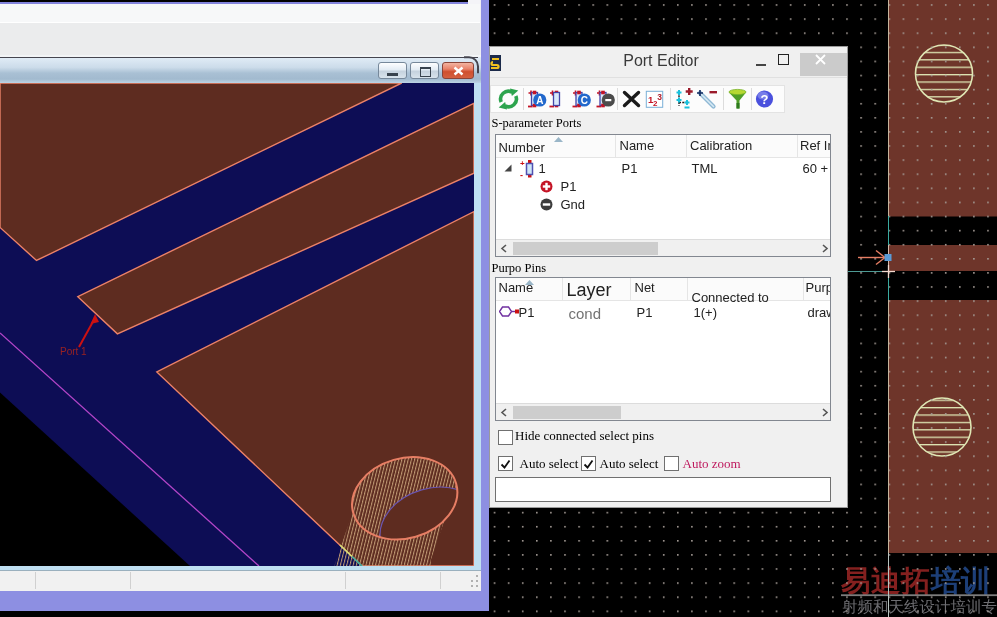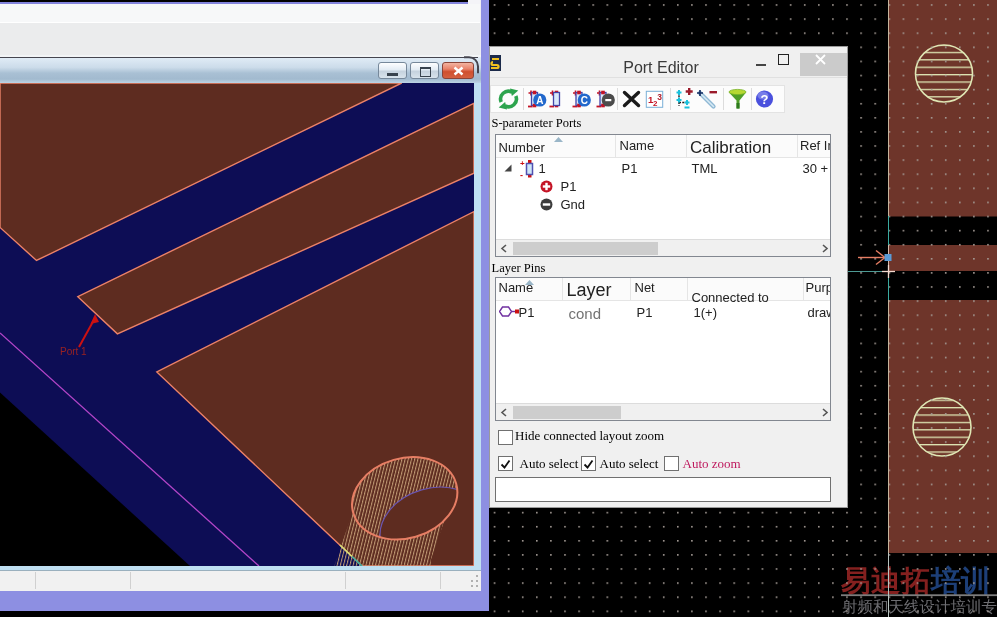--- a/index.html
+++ b/index.html
@@ -152,21 +152,21 @@
 
   <div class="abs" id="dlg" style="left:488.5px;top:46px;width:359px;height:462px;background:#f0f0f0;border:1px solid #9a9a9a;box-sizing:border-box;">
 
     <div class="abs" style="left:0;top:0;width:357px;height:30px;background:#f0f0f0;border-bottom:1px solid #e0e0e0;"></div>
     <div class="abs" style="left:310px;top:5.5px;width:47px;height:23px;background:#cbcbcb;"></div>
     <div class="abs" style="left:0;top:8px;width:11px;height:16px;background:#1b2a4a;">
       <svg width="11" height="16" viewBox="0 0 11 16">
           <path d="M2 4 h7 M3 7 c-2 0 -2 3 0 3 h4 c2 0 2 3 0 3 h-6" stroke="#f0c020" stroke-width="2.2" fill="none"></path>
         </svg>
     </div>
-    <div class="abs" style="left:0;top:12px;width:343px;height:18px;text-align:center;font-size:16px;color:#3a3a3a;">Port Editor</div>
+    <div class="abs" style="left:0;top:5px;width:343px;height:18px;text-align:center;font-size:16px;color:#3a3a3a;">Port Editor</div>
 
     <div class="abs" style="left:266px;top:17px;width:10px;height:2px;background:#444;"></div>
     <div class="abs" style="left:288px;top:7px;width:11px;height:11px;border:1.5px solid #222;box-sizing:border-box;"></div>
     <svg class="abs" style="left:324px;top:6px" width="13" height="13" viewBox="0 0 13 13">
         <path d="M2 2 L11 11 M11 2 L2 11" stroke="#ffffff" stroke-width="1.8"></path>
       </svg>
 
     <div class="abs" style="left:0;top:38.4px;width:295px;height:28px;background:#fcfcfc;border:1px solid #e3e3e3;box-sizing:border-box;"></div>
 
     <div class="abs" style="left:33.5px;top:41px;width:1px;height:22px;background:#dcdcdc;"></div>
@@ -264,42 +264,42 @@
 
     <div class="abs" style="left:2px;top:68.5px;font-family:'Liberation Serif',serif;font-size:12.5px;color:#000;">S-parameter Ports</div>
     <div class="abs" style="left:5px;top:87px;width:336px;height:123px;background:#fff;border:1px solid #828790;box-sizing:border-box;overflow:hidden;">
       
       <div class="abs" style="left:0;top:0;width:334px;height:22px;background:#fbfbfb;border-bottom:1px solid #e5e5e5;"></div>
       <div class="abs" style="left:119.5px;top:0;width:1px;height:22px;background:#e5e5e5;"></div>
       <div class="abs" style="left:190px;top:0;width:1px;height:22px;background:#e5e5e5;"></div>
       <div class="abs" style="left:301.5px;top:0;width:1px;height:22px;background:#e5e5e5;"></div>
       <div class="abs" style="left:3px;top:5px;font-size:13px;color:#222;">Number</div>
       <div class="abs" style="left:124px;top:2.5px;font-size:13px;color:#222;">Name</div>
-      <div class="abs" style="left:194.5px;top:2.5px;font-size:17px;color:#222;">Calibration</div>
+      <div class="abs" style="left:194.5px;top:2.5px;font-size:13px;color:#222;">Calibration</div>
       <div class="abs" style="left:304.5px;top:2.5px;font-size:13px;color:#222;white-space:nowrap;">Ref Im</div>
       <svg class="abs" style="left:58px;top:2px" width="9" height="5" viewBox="0 0 9 5">
           <polygon points="4.5,0 9,5 0,5" fill="#9ab6c8"></polygon>
         </svg>
       
       <svg class="abs" style="left:6px;top:28px" width="12" height="10" viewBox="0 0 12 10">
           <polygon points="2.5,8.5 9.5,8.5 9.5,1.5" fill="#444"></polygon>
         </svg>
       
       <g></g>
       <svg class="abs" style="left:24px;top:24px" width="16" height="20" viewBox="0 0 16 20">
         <text x="0" y="7" font-size="8" fill="#cc1111" font-weight="bold">+</text>
         <rect x="8" y="1" width="3.5" height="3.5" fill="#cc1111"></rect>
         <rect x="8" y="15" width="3.5" height="3.5" fill="#cc1111"></rect>
         <text x="0" y="19" font-size="9" fill="#cc1111" font-weight="bold">-</text>
         <rect x="6.5" y="4.5" width="6" height="11" fill="#cfe6f8" stroke="#5050b0" stroke-width="1.5"></rect>
       </svg>
       <div class="abs" style="left:43px;top:26px;font-size:13px;color:#222;">1</div>
       <div class="abs" style="left:126px;top:26px;font-size:13px;color:#222;">P1</div>
       <div class="abs" style="left:196px;top:26px;font-size:13px;color:#222;">TML</div>
-      <div class="abs" style="left:307px;top:26px;font-size:13px;color:#222;white-space:nowrap;">30 +</div>
+      <div class="abs" style="left:307px;top:26px;font-size:13px;color:#222;white-space:nowrap;">60 +</div>
       <svg class="abs" style="left:44px;top:45px" width="13" height="13" viewBox="0 0 13 13">
         <circle cx="6.5" cy="6.5" r="6" fill="#c41325"></circle>
         <rect x="2.8" y="5.3" width="7.4" height="2.4" fill="#fff"></rect>
         <rect x="5.3" y="2.8" width="2.4" height="7.4" fill="#fff"></rect>
       </svg>
       <div class="abs" style="left:65px;top:44px;font-size:13px;color:#222;">P1</div>
       <svg class="abs" style="left:44px;top:63px" width="13" height="13" viewBox="0 0 13 13">
         <circle cx="6.5" cy="6.5" r="6" fill="#3c3c3c"></circle>
         <rect x="2.8" y="5.3" width="7.4" height="2.4" fill="#fff"></rect>
       </svg>
@@ -309,21 +309,21 @@
         <div class="abs" style="left:17.5px;top:2px;width:145px;height:13px;background:#cdcdcd;"></div>
         <svg class="abs" style="left:4px;top:4px" width="8" height="9" viewBox="0 0 8 9">
             <path d="M6 1 L2 4.5 L6 8" stroke="#555" stroke-width="1.6" fill="none"></path>
           </svg>
         <svg class="abs" style="left:325px;top:4px" width="8" height="9" viewBox="0 0 8 9">
             <path d="M2 1 L6 4.5 L2 8" stroke="#555" stroke-width="1.6" fill="none"></path>
           </svg>
       </div>
     </div>
 
-    <div class="abs" style="left:2px;top:213.5px;font-family:'Liberation Serif',serif;font-size:12.5px;color:#000;">Layer Pins</div>
+    <div class="abs" style="left:2px;top:213.5px;font-family:'Liberation Serif',serif;font-size:12.5px;color:#000;">Purpo Pins</div>
     <div class="abs" style="left:5px;top:229.5px;width:336px;height:144px;background:#fff;border:1px solid #828790;box-sizing:border-box;overflow:hidden;">
       <div class="abs" style="left:0;top:0;width:334px;height:22px;background:#fbfbfb;border-bottom:1px solid #e5e5e5;"></div>
       <div class="abs" style="left:66.5px;top:0;width:1px;height:22px;background:#e5e5e5;"></div>
       <div class="abs" style="left:134px;top:0;width:1px;height:22px;background:#e5e5e5;"></div>
       <div class="abs" style="left:191px;top:0;width:1px;height:22px;background:#e5e5e5;"></div>
       <div class="abs" style="left:307px;top:0;width:1px;height:22px;background:#e5e5e5;"></div>
       <div class="abs" style="left:3px;top:2.5px;font-size:13px;color:#222;">Name</div>
       <div class="abs" style="left:71px;top:2.5px;font-size:18px;color:#222;">Layer</div>
       <div class="abs" style="left:139px;top:2.5px;font-size:13px;color:#222;">Net</div>
       <div class="abs" style="left:196px;top:12px;font-size:13px;color:#222;">Connected to</div>
@@ -348,21 +348,21 @@
         <svg class="abs" style="left:4px;top:4px" width="8" height="9" viewBox="0 0 8 9">
             <path d="M6 1 L2 4.5 L6 8" stroke="#555" stroke-width="1.6" fill="none"></path>
           </svg>
         <svg class="abs" style="left:325px;top:4px" width="8" height="9" viewBox="0 0 8 9">
             <path d="M2 1 L6 4.5 L2 8" stroke="#555" stroke-width="1.6" fill="none"></path>
           </svg>
       </div>
     </div>
 
     <div class="abs" style="left:8.5px;top:383px;width:15px;height:15px;background:#fff;border:1px solid #707070;box-sizing:border-box;"></div>
-    <div class="abs" style="left:25.5px;top:381px;font-family:'Liberation Serif',serif;font-size:13px;color:#000;">Hide connected layout zoom</div>
+    <div class="abs" style="left:25.5px;top:381px;font-family:'Liberation Serif',serif;font-size:13px;color:#000;">Hide connected select pins</div>
 
     <div class="abs" style="left:8.5px;top:409px;width:15px;height:15px;background:#fff;border:1px solid #707070;box-sizing:border-box;">
       <svg width="13" height="13" viewBox="0 0 13 13">
           <path d="M2.5 6.5 L5.5 9.5 L10.5 2.5" stroke="#111" stroke-width="1.8" fill="none"></path>
         </svg>
     </div>
     <div class="abs" style="left:30px;top:409px;font-family:'Liberation Serif',serif;font-size:13px;color:#000;text-align:center;">Auto select</div>
     <div class="abs" style="left:91.5px;top:409px;width:15px;height:15px;background:#fff;border:1px solid #707070;box-sizing:border-box;">
       <svg width="13" height="13" viewBox="0 0 13 13">
           <path d="M2.5 6.5 L5.5 9.5 L10.5 2.5" stroke="#111" stroke-width="1.8" fill="none"></path>

